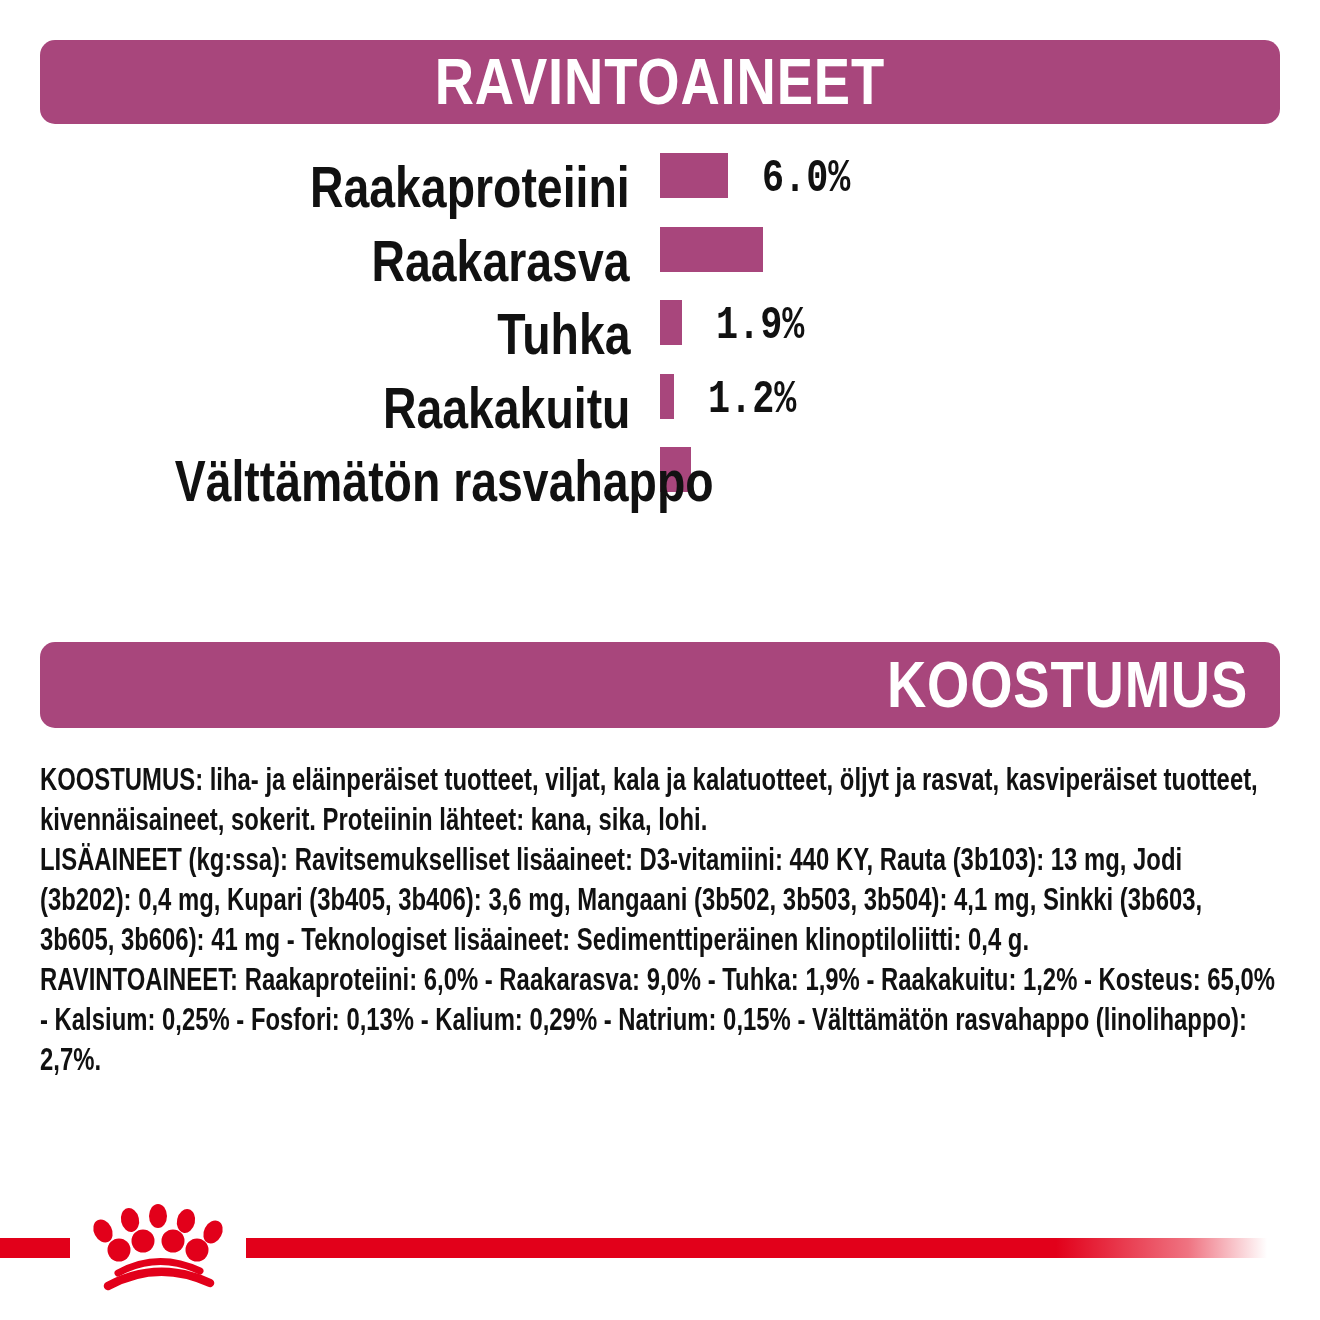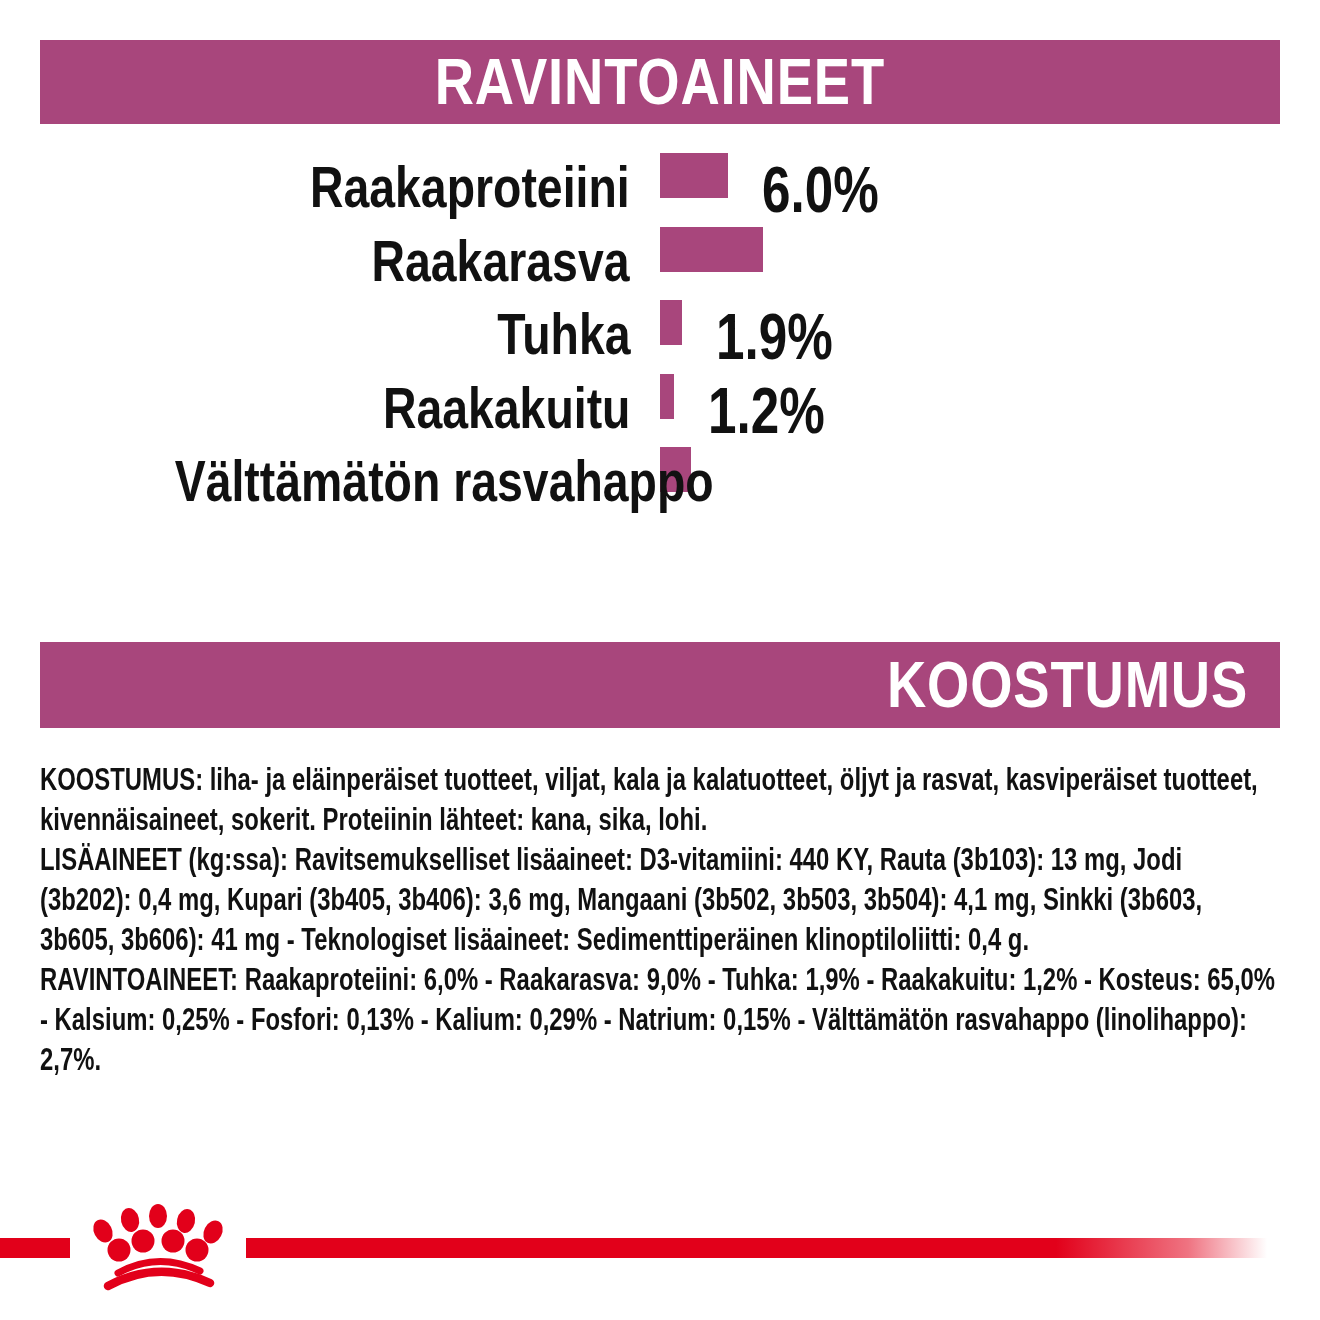--- a/index.html
+++ b/index.html
@@ -6,21 +6,21 @@
   .page {
     position:relative;
     width:1320px; height:1320px;
     background:#ffffff;
     overflow:hidden;
     font-family:"Liberation Sans", sans-serif;
     color:#111111;
   }
   .band {
     position:absolute; left:40px; width:1240px; height:84px;
-    display:flex; align-items:center; justify-content:center;
+    display:flex; align-items:center; justify-content:center;border-radius:15px;
   }
   .band-text {
     color:#ffffff; font-weight:bold; font-size:64px; letter-spacing:1px;
     display:inline-block; transform:scaleX(0.85); transform-origin:50% 50%;
     white-space:nowrap;
   }
   #band-nutrients { top:40px; }
   #band-composition { top:642px; height:86px; }
 
   .chart {
@@ -33,21 +33,21 @@
     width:590px; text-align:right; font-weight:bold; font-size:58px;
     white-space:nowrap; flex:0 0 590px;
   }
   .chart-label > span {
     display:inline-block; transform:scaleX(0.80); transform-origin:100% 50%;
   }
   .chart-bar {
     height:45px; margin-left:30px; flex:0 0 auto;
   }
   .chart-value {
-    font-weight:bold; font-size:64px; margin-left:34px; white-space:nowrap;
+    font-weight:bold; font-size:46px; margin-left:34px; white-space:nowrap;font-family:Liberation Mono, monospace;
   }
   .chart-value > span {
     display:inline-block; transform:scaleX(0.80); transform-origin:0 50%;
   }
 
   .body-text {
     position:absolute; left:40px; top:760px;
     width:1610px; transform:scaleX(0.77); transform-origin:0 0;
     font-size:31px; line-height:40px; font-weight:bold;
   }

